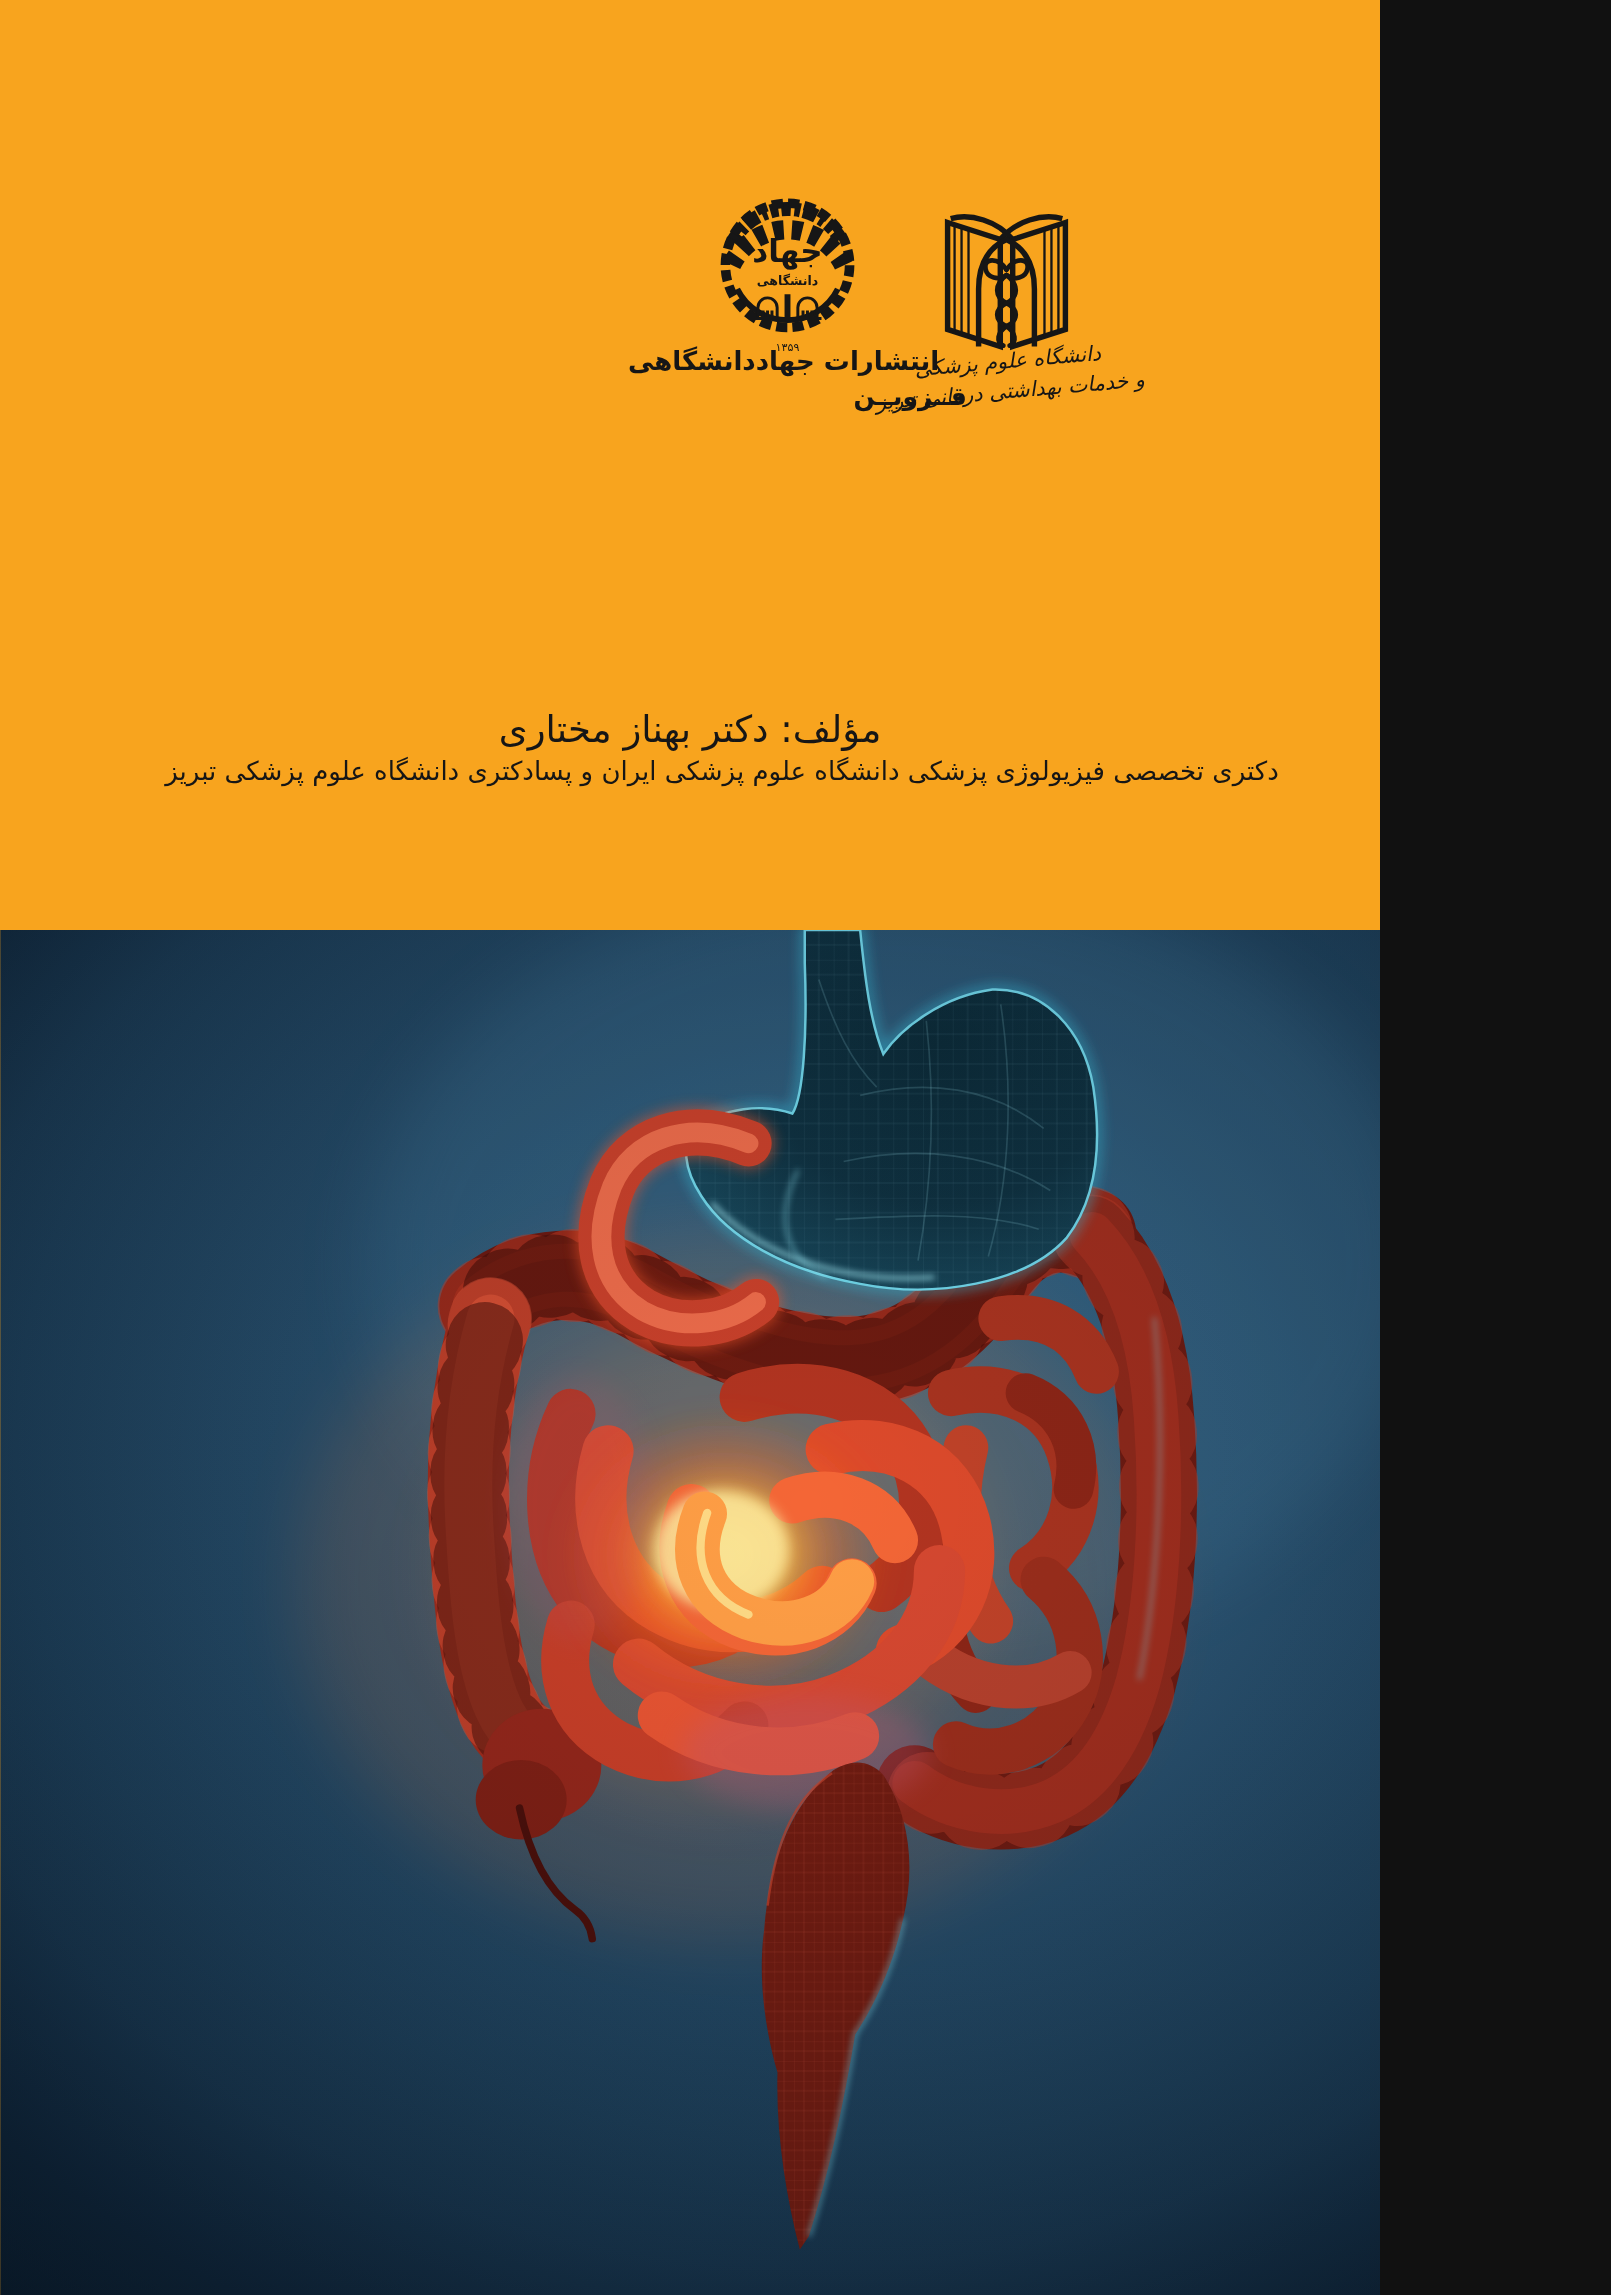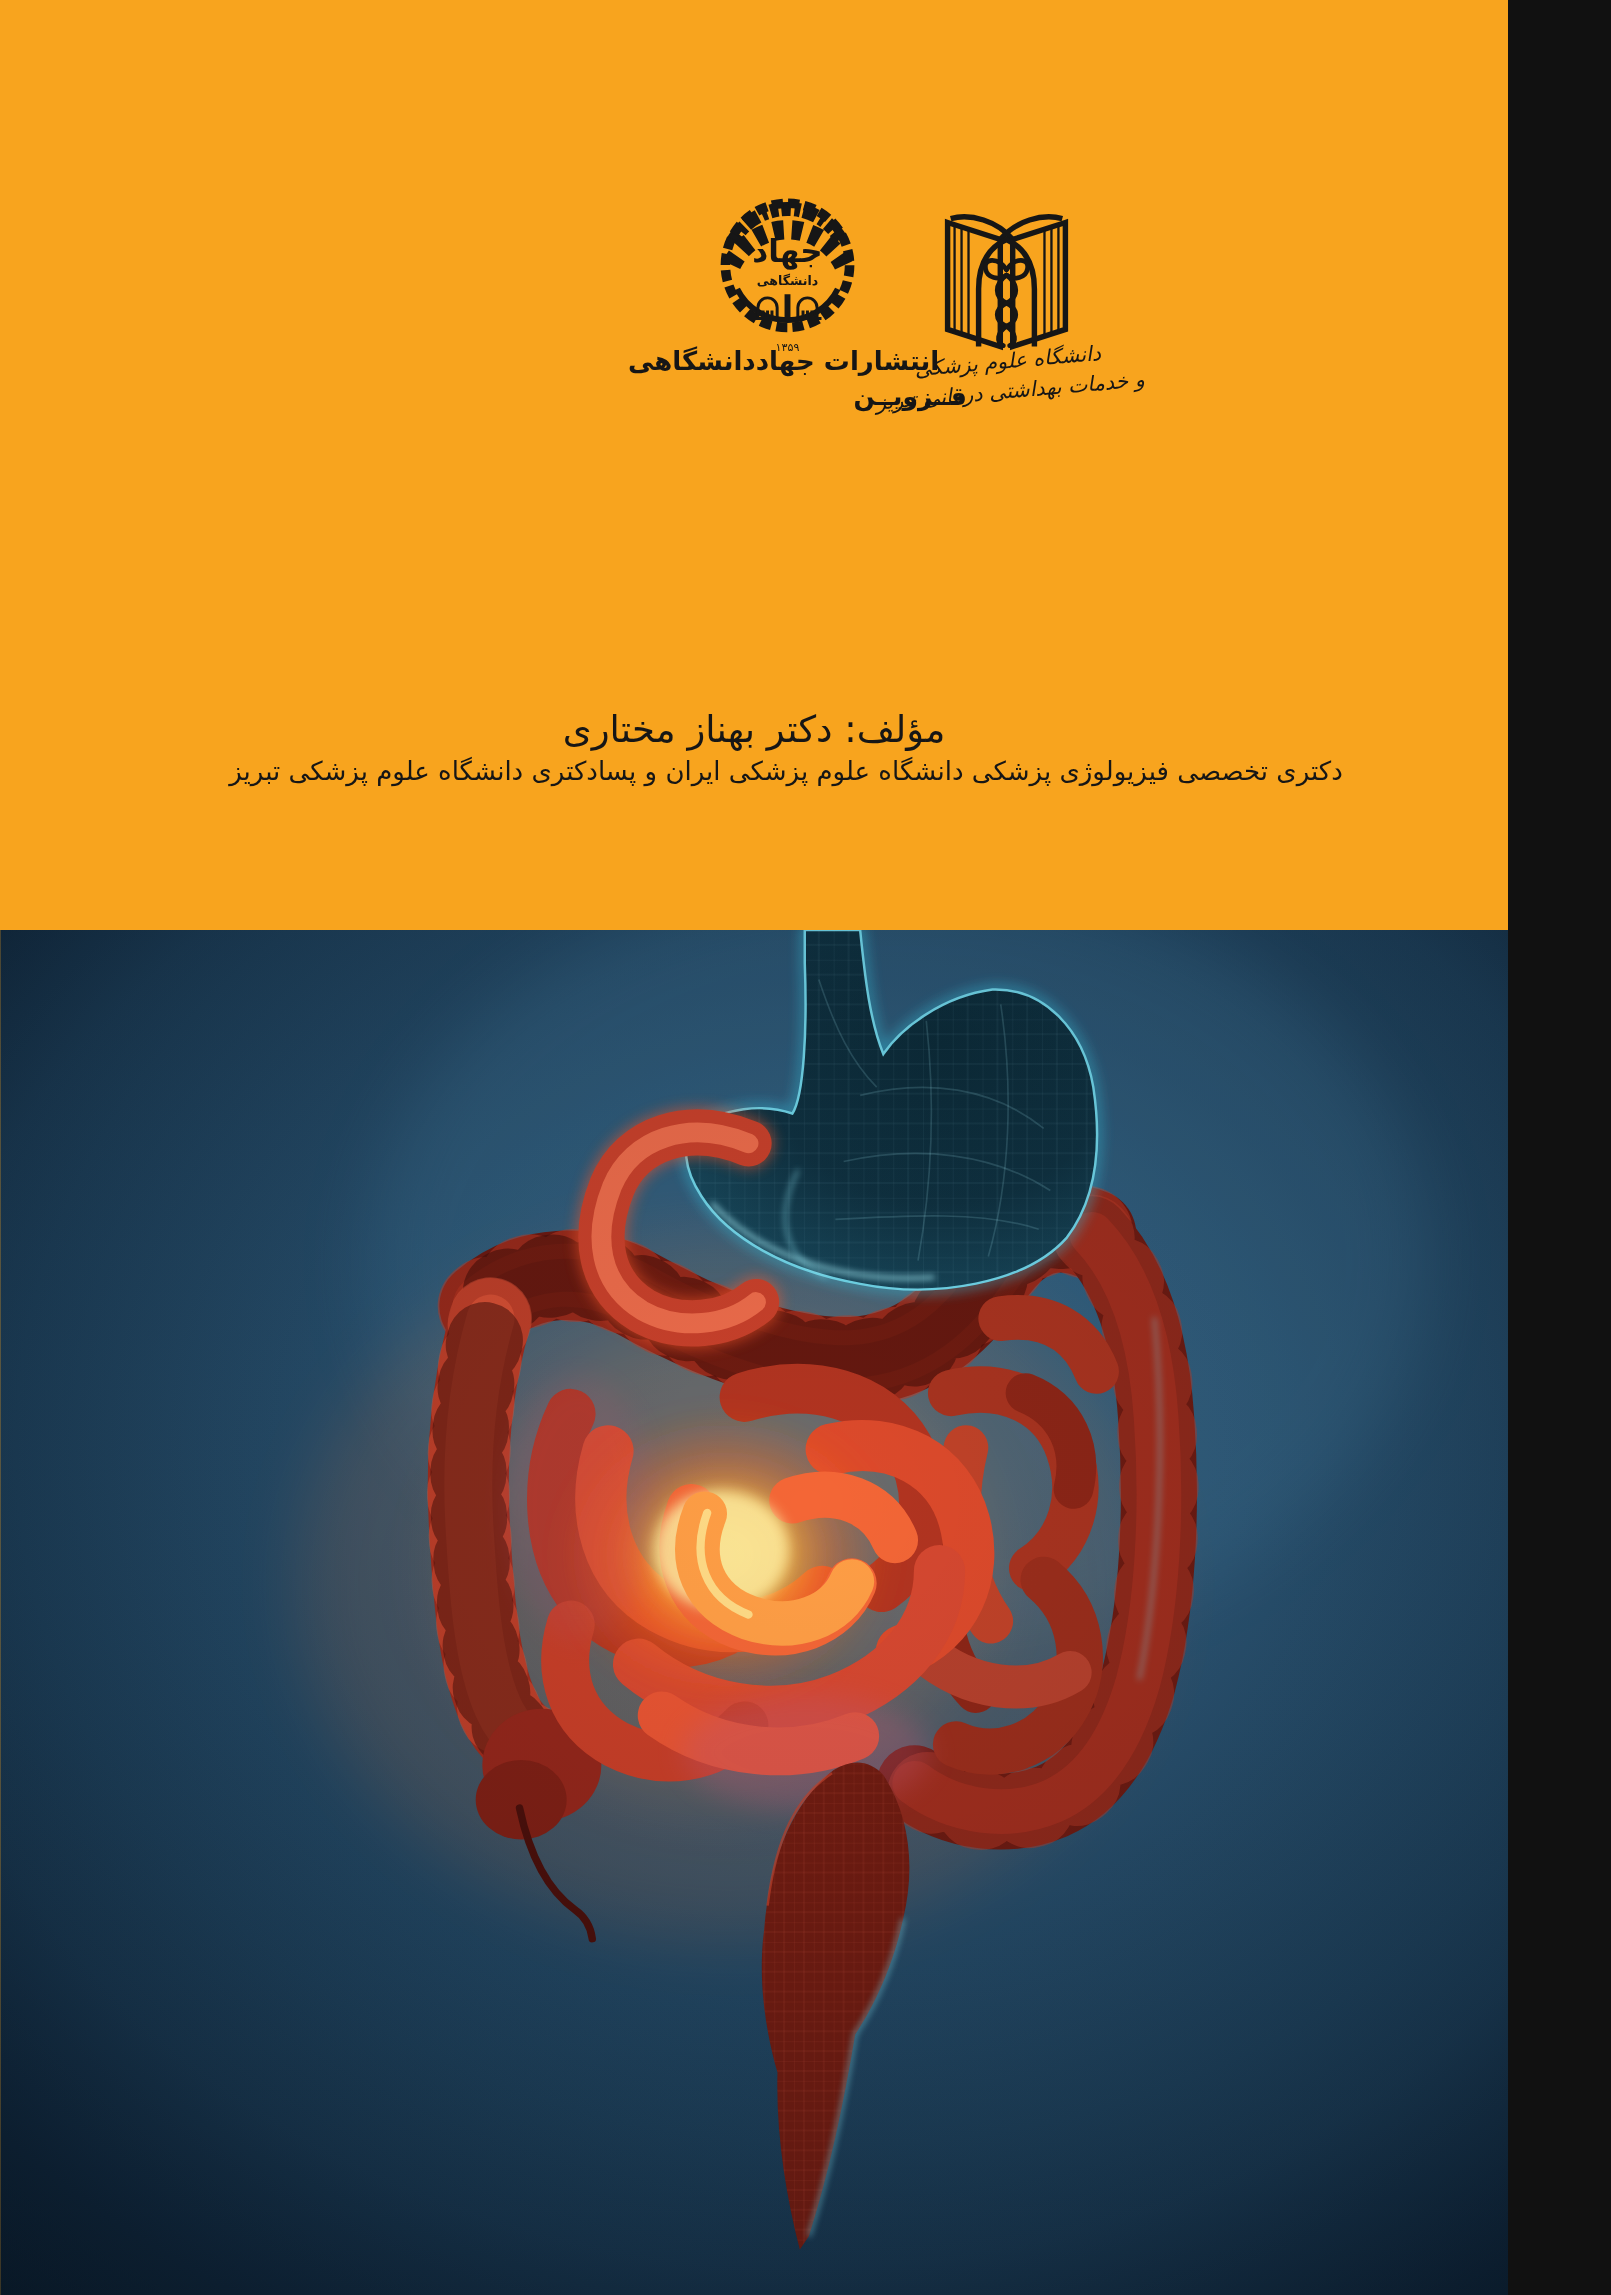--- a/index.html
+++ b/index.html
@@ -1,17 +1,17 @@
 <!DOCTYPE html>
 <html style="--orange: #F8A41E; --navy: #27425E; --ink: #161616; --bg_center: #35617E; --bg_edge: #0C1D2C; --stomach_teal: #123B4C; --rim_cyan: #7FD8E8; --organ_dark: #6E1911; --organ_bright: #E84E2E; --glow_mid: #FF8A2E; --glow_core: #FFE06A;font-size:13.2px"><head>
 <meta charset="utf-8">
 <style>
   html,body{margin:0;padding:0;background:#111;}
   .cover{
-    position:relative;width:1508px;height:2295px;overflow:hidden;
+    position:relative;width:1380px;height:2295px;overflow:hidden;
     background:var(--orange,#F8A41E);
     font-family:"DejaVu Sans",sans-serif;color:var(--ink,#161616);
   }
   .abs{position:absolute;}
   .logo-left{left:708px;top:187px;width:159px;height:170px;}
   .logo-right{left:929px;top:193px;width:155px;height:162px;}
   .pub-name{left:628px;top:346px;width:339px;text-align:left;direction:rtl;
     font-weight:bold;font-size:26px;letter-spacing:0;}
   .pub-city{left:628px;top:382px;width:339px;text-align:right;direction:rtl;
     font-weight:bold;font-size:25px;}

